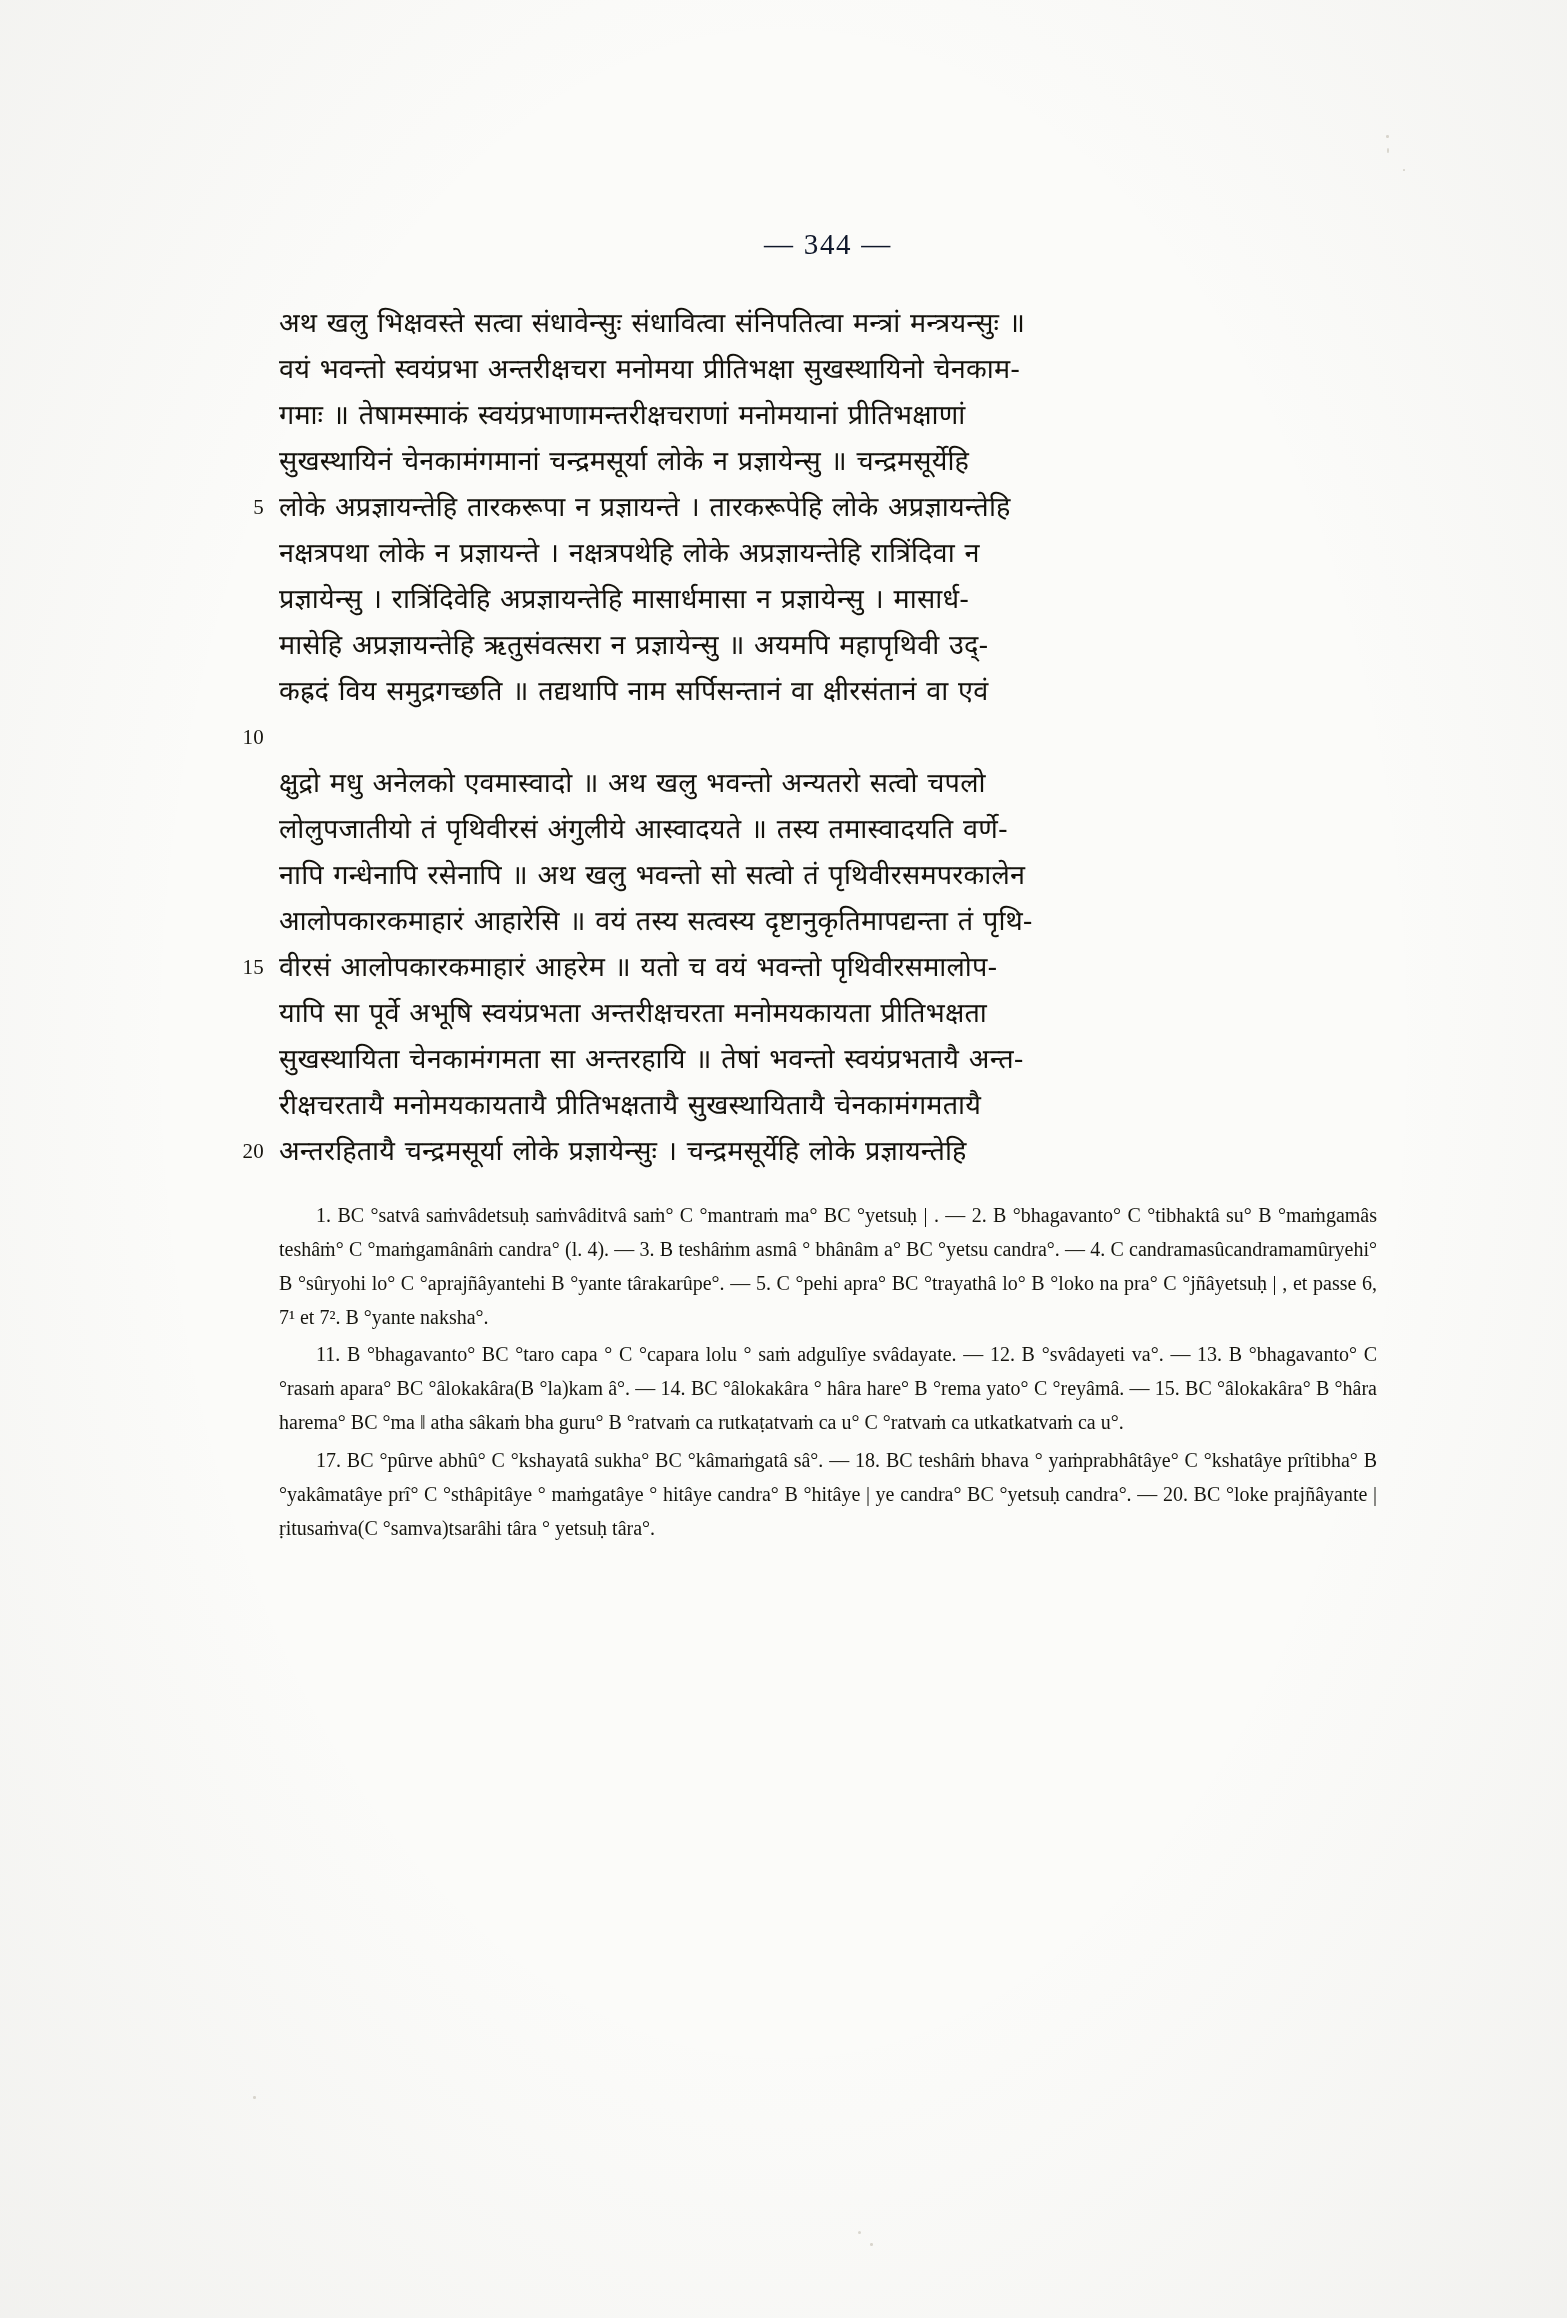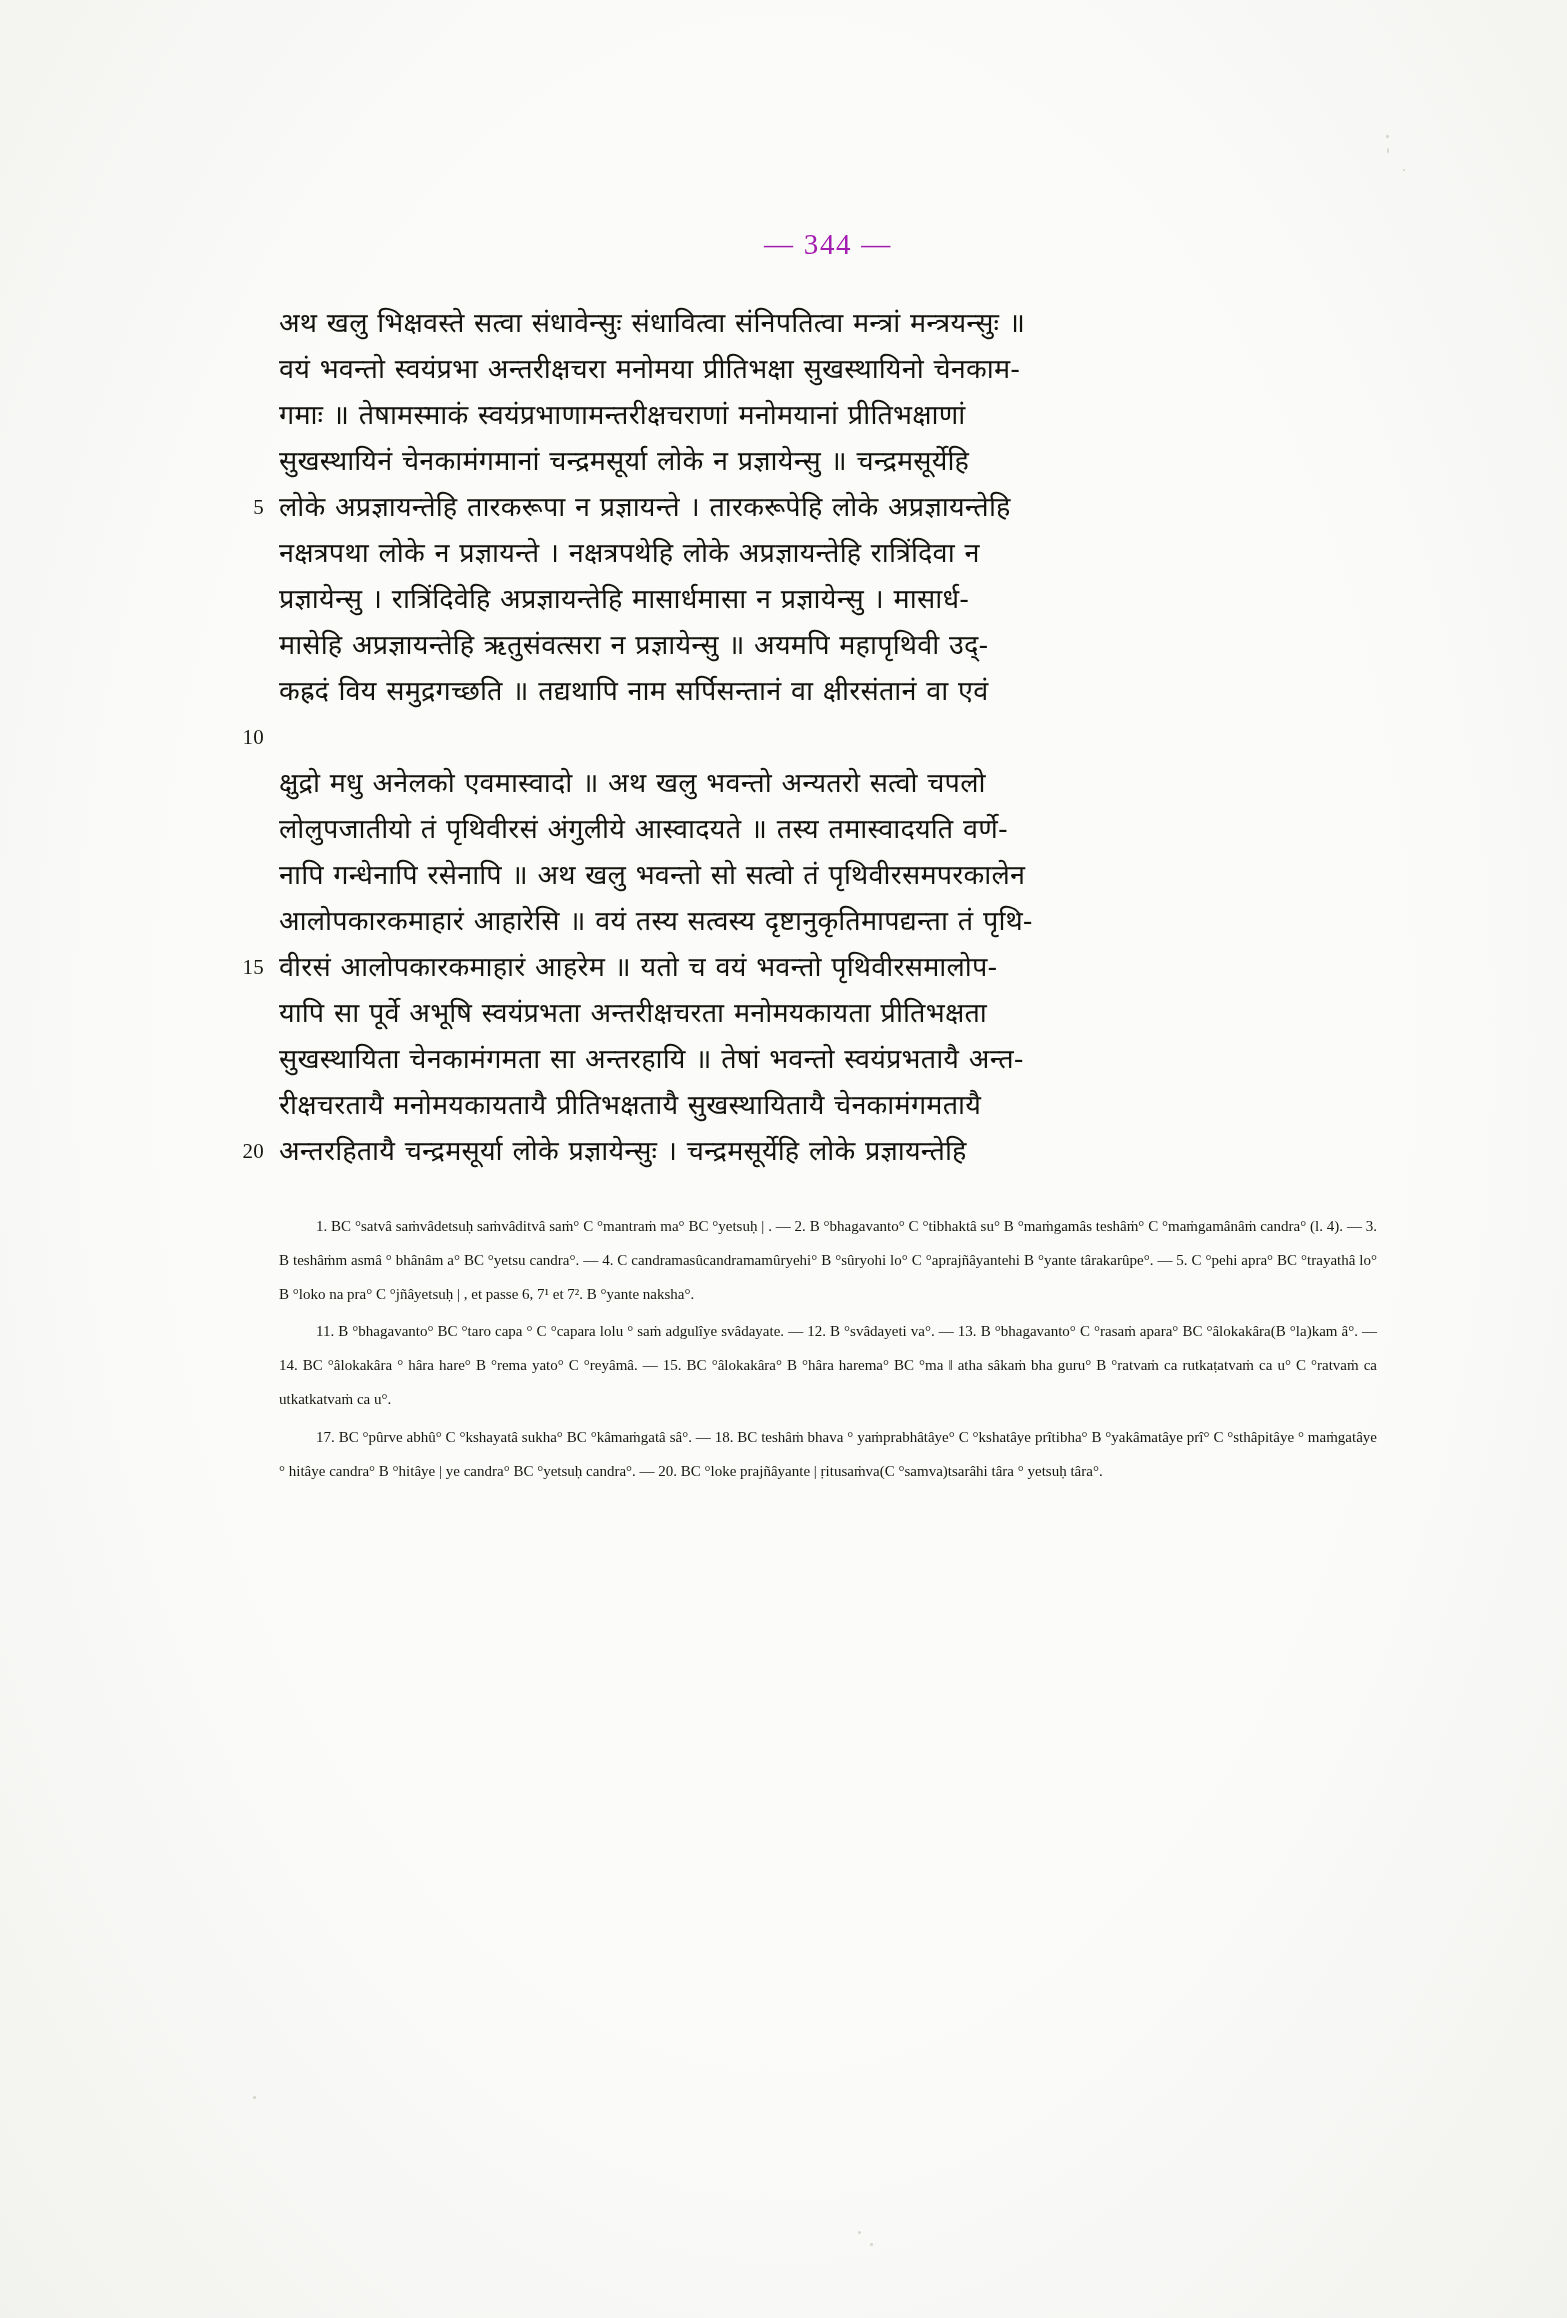--- a/index.html
+++ b/index.html
@@ -34,21 +34,21 @@
     position: absolute;
     left: 279px;
     top: 228px;
     width: 1098px;
   }
   .page-number {
     text-align: center;
     font-size: 29px;
     letter-spacing: 1.7px;
     font-family: "Liberation Serif", serif;
-    color: #a21caf;
+    color: #0f172a;
     margin-bottom: 39px;
   }
   
   .sanskrit-block {
     position: relative;
     font-family: "DejaVu Sans", sans-serif;
     font-size: 27px;
     line-height: 46px;
     color: #14120c;
     letter-spacing: 0.2px;
@@ -73,23 +73,23 @@
     width: 34px;
     text-align: right;
     font-family: "Liberation Serif", serif;
     font-size: 21px;
     color: #17150f;
     line-height: 46px;
     top: 0;
   }
   
   .apparatus {
-    margin-top: 35px;
-    font-family: "Liberation Serif", serif;
-    font-size: 15px;
+    margin-top: 24px;
+    font-family: "Liberation Serif", serif;
+    font-size: 20px;
     line-height: 34px;
     color: #16150f;
     text-align: justify;
   }
   .app-para {
     margin: 0 0 3.4px 0;
     text-indent: 37px;
   }
 
   

